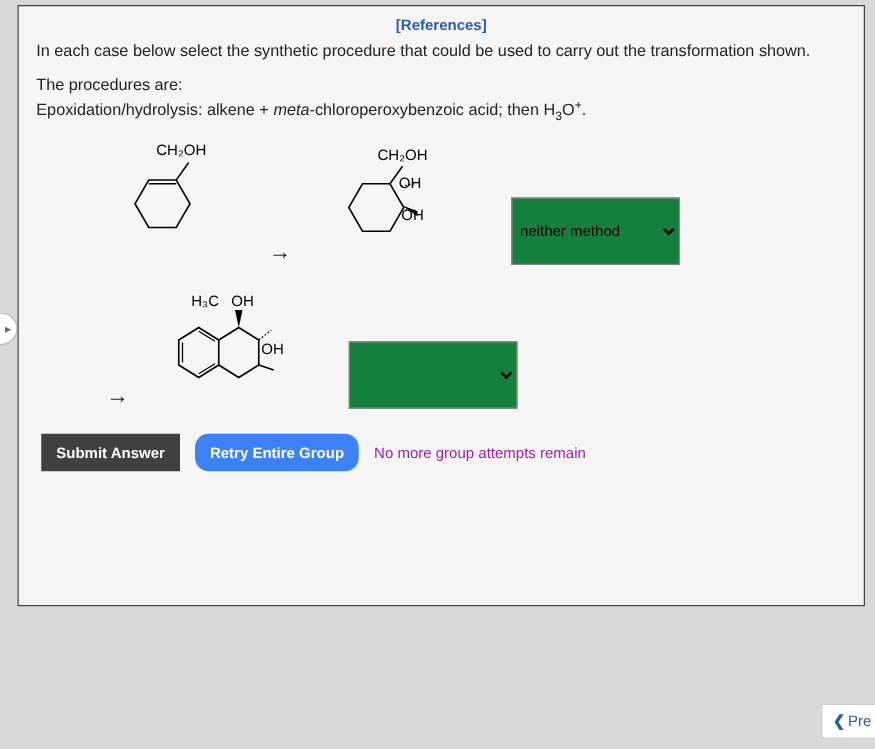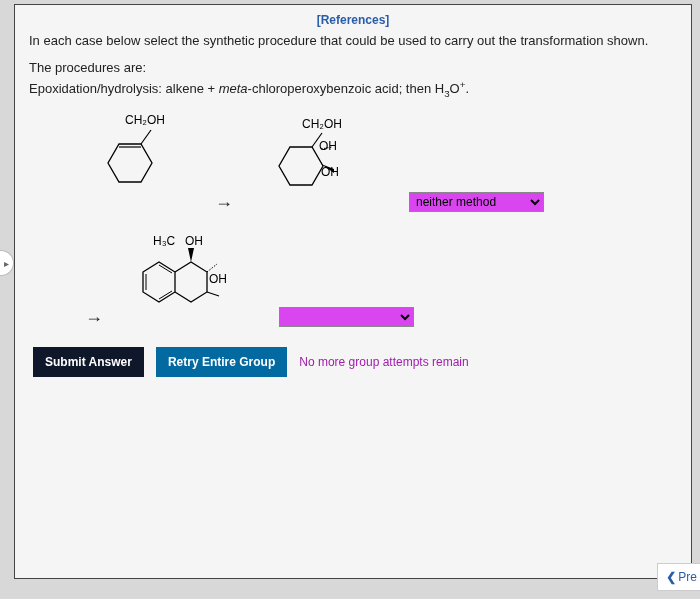--- a/index.html
+++ b/index.html
@@ -8,21 +8,21 @@
       background: #d8d8d8;
       width: 700px;
       height: 599px;
       position: relative;
       overflow: hidden;
     }
     .page {
       background: #f5f5f5;
       margin: 4px 8px 0 14px;
       border: 1px solid #444;
-      height: 575px;
+      height: 481px;
       position: relative;
       padding: 8px 14px;
       font-size: 13px;
       color: #222;
     }
     .refs {
       text-align: center;
       color: #2a5da8;
       font-weight: bold;
       font-size: 12px;
@@ -49,42 +49,42 @@
     .arrow {
       width: 50px;
       text-align: center;
       font-size: 18px;
     }
     .sel {
       margin-left: 30px;
     }
     select {
       font-size: 12px;
-      padding: 1px 2px;
+      padding: 18px 2px;
       width: 135px;
-      background: #d946ef;
+      background: #15803d;
       border: 1px solid #888;
     }
     .btnrow {
       display: flex;
       align-items: center;
       gap: 12px;
       margin-top: 20px;
       padding-left: 4px;
     }
     .btn {
       padding: 8px 12px;
       font-size: 12px;
       font-weight: bold;
       color: #fff;
       border: none;
       cursor: pointer;
     }
-    .btn-primary { background: #0f172a; }
-    .btn-secondary { background: #0369a1; }
+    .btn-primary { background: #404040; }
+    .btn-secondary { background: #3b82f6; border-radius: 11px; }
     .attempts { color: #a21caf; font-size: 12px; }
     .side-nav {
       position: absolute;
       left: 0;
       top: 250px;
       width: 14px;
       height: 26px;
       background: #fff;
       border: 1px solid #bbb;
       border-left: none;

